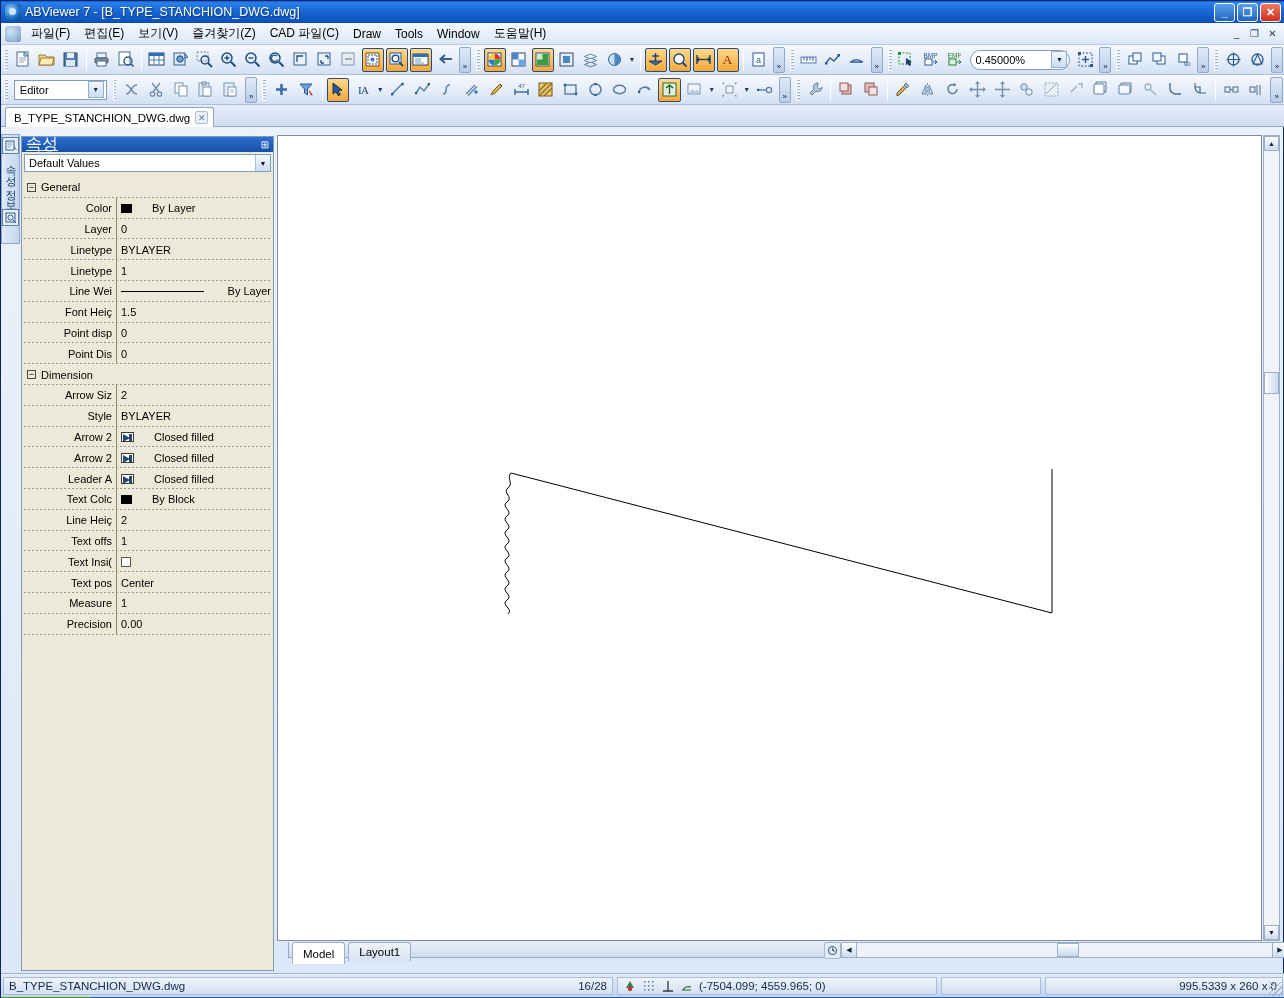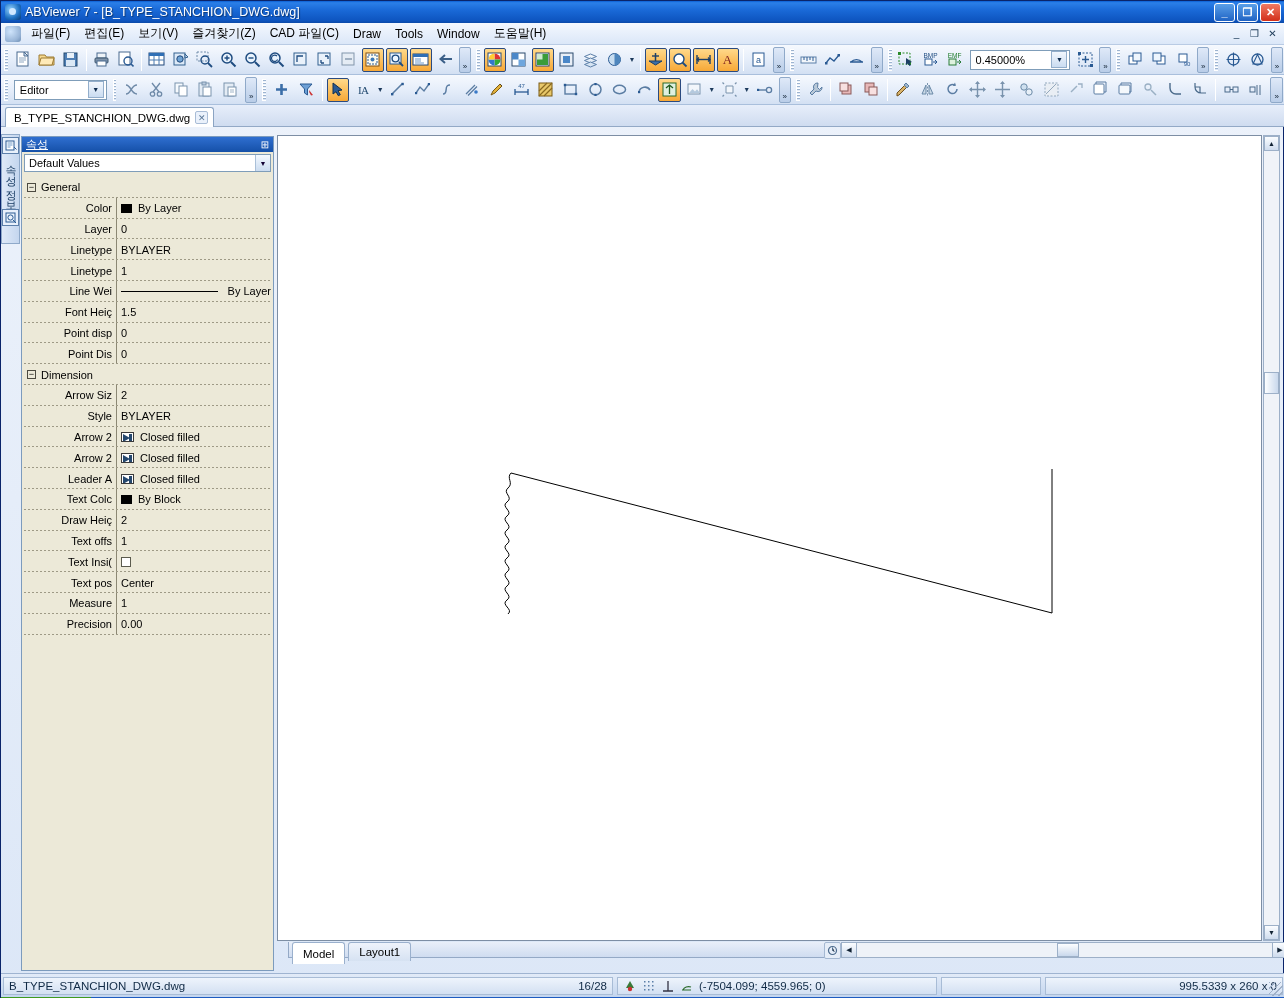--- a/index.html
+++ b/index.html
@@ -169,21 +169,21 @@
   
   .proppanel {
     position: absolute; left: 20px; top: 135px; width: 253px; height: 835px;
     background: #ece9d8; border: 1px solid #7c9bbd;
   }
   .pp-title {
     height: 15px;
     background: linear-gradient(to bottom, #2f6fd0, #1550a8);
     display: flex; align-items: center; padding: 0 2px 0 4px;
   }
-  .pp-title .t { color: #fff; font-size: 11px; flex: 1; text-decoration: underline; }
+  .pp-title .t { color: #fff; font-size: 16px; flex: 1; text-decoration: underline; }
   .pp-title .pin { color: #fff; font-size: 10px; width: 12px; text-align: center; }
   .pp-combo {
     margin: 2px; height: 18px; background: #fff;
     border: 1px solid #7f9db9; display: flex; align-items: center;
     padding-left: 4px; font-size: 11px;
   }
   .pp-combo .val { flex: 1; }
   .pp-combo .arrow {
     width: 15px; height: 16px; border-left: 1px solid #aac0d8;
     background: linear-gradient(to bottom, #f4f9ff, #cbdcf0);
@@ -212,21 +212,21 @@
   }
   .row.group { background: #ece9d8; }
   .grpbox {
     width: 9px; height: 9px; border: 1px solid #4c4a40;
     display: inline-flex; align-items: center; justify-content: center;
     margin-right: 5px; font-size: 9px; line-height: 1; background: #ece9d8;
     flex: none;
   }
   .row .value {
     flex: 1; padding-left: 4px; font-size: 11px; color: #000;
-    display: flex; align-items: center; gap: 6px;
+    display: flex; align-items: center; gap: 20px;
     white-space: nowrap; overflow: hidden;
     height: 100%;
   }
   .sw { width: 11px; height: 9px; border: 1px solid #000; background: #000; flex: none; }
   .arrowico {
     width: 13px; height: 10px; border: 1px solid #3a3a3a; background: #fff; flex: none;
     position: relative; overflow: hidden;
   }
   .arrowico::before {
     content: ""; position: absolute; left: 1px; top: 1px;
@@ -637,21 +637,21 @@
         </svg>
     </div>
     <div class="tbtn">
       <svg width="17" height="17">
           <text x="8.5" y="7" font-size="6.5" text-anchor="middle" fill="#1f7c2a" font-family="Liberation Sans, sans-serif">EMF</text>
           <rect x="3" y="8" width="7" height="6" fill="#dff2df" stroke="#2a7c3a"></rect>
           <path d="M11 11h4M13 9l2 2-2 2" fill="none" stroke="#2a7c3a"></path>
         </svg>
     </div>
 
-    <div class="combo" style="width:110px;">
+    <div class="combo" style="width:110px;border-radius:10px;">
       <span class="val">0.45000%</span>
       <span class="arrow">▼</span>
     </div>
     <div class="tbtn">
       <svg width="17" height="17">
           <rect x="2" y="2" width="13" height="13" fill="none" stroke="#2a5a93" stroke-dasharray="2 1.5"></rect>
           <path d="M8.5 5v7M5 8.5h7" stroke="#2a5a93" stroke-width="1.4"></path>
           <rect x="1" y="1" width="3" height="3" fill="#2a5a93"></rect>
           <rect x="13" y="13" width="3" height="3" fill="#2a5a93"></rect>
         </svg>
@@ -1121,21 +1121,21 @@
 
       <div class="row">
         <div class="name">Text Colc</div>
         <div class="value">
           <span class="sw"></span>
           <span>By Block</span>
         </div>
       </div>
 
       <div class="row">
-        <div class="name">Draw Heiç</div>
+        <div class="name">Line Heiç</div>
         <div class="value">2</div>
       </div>
 
       <div class="row">
         <div class="name">Text offs</div>
         <div class="value">1</div>
       </div>
 
       <div class="row">
         <div class="name">Text Insi(</div>

